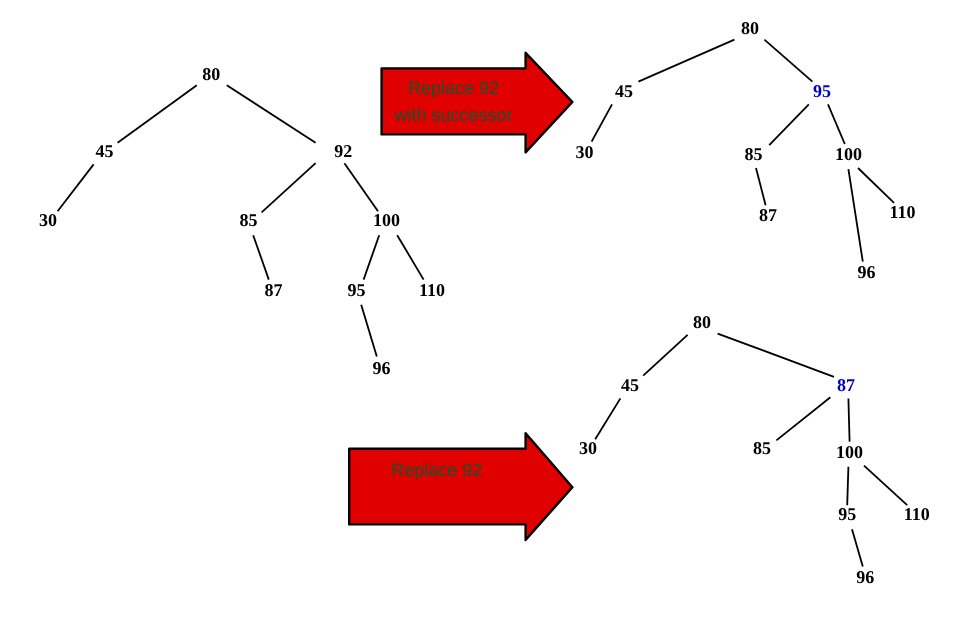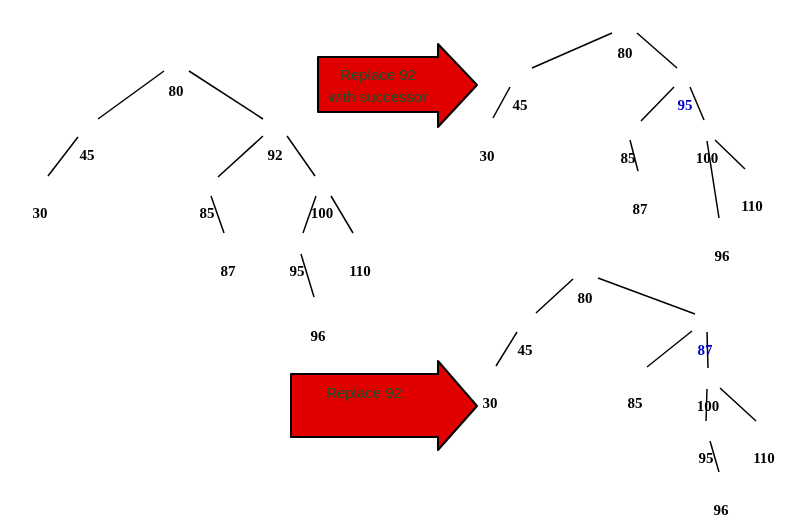--- a/index.html
+++ b/index.html
@@ -15,21 +15,20 @@
   .layer { position: absolute; left: 0; top: 0; width: 806px; height: 523px; }
   svg.layer { pointer-events: none; }
   .node {
     position: absolute;
     transform: translate(-50%, -50%);
     font-family: "Liberation Serif", serif;
     font-weight: bold;
     font-size: 15px;
     color: #000000;
     white-space: nowrap;
-    margin-top: 28px;
   }
   .node.replaced { color: #0000cc; }
   .arrow-label {
     position: absolute;
     transform: translate(-50%, -50%);
     font-family: "Liberation Sans", sans-serif;
     font-size: 15px;
     color: #14532d;
     white-space: nowrap;
   }
@@ -77,21 +76,21 @@
       <line x1="710" y1="441" x2="719" y2="472"></line>
     </g>
 
     <polygon class="block-arrow" points="318,57 438,57 438,44 477,85 438,127 438,112 318,112" fill="#e00000"></polygon>
     <polygon class="block-arrow" points="291,374 438,374 438,361 477,406 438,450 438,437 291,437" fill="#e00000"></polygon>
   </svg>
 
   <div class="layer">
     <span class="node" style="left:176px; top:63px;">80</span>
     <span class="node" style="left:87px;  top:127px;">45</span>
-    <span class="node" style="left:275px; top:127px;">92</span>
+    <span class="node" style="left:286px; top:127px;">92</span>
     <span class="node" style="left:40px;  top:185px;">30</span>
     <span class="node" style="left:207px; top:185px;">85</span>
     <span class="node" style="left:322px; top:185px;">100</span>
     <span class="node" style="left:228px; top:243px;">87</span>
     <span class="node" style="left:297px; top:243px;">95</span>
     <span class="node" style="left:360px; top:243px;">110</span>
     <span class="node" style="left:318px; top:308px;">96</span>
   </div>
 
   <div class="layer">

